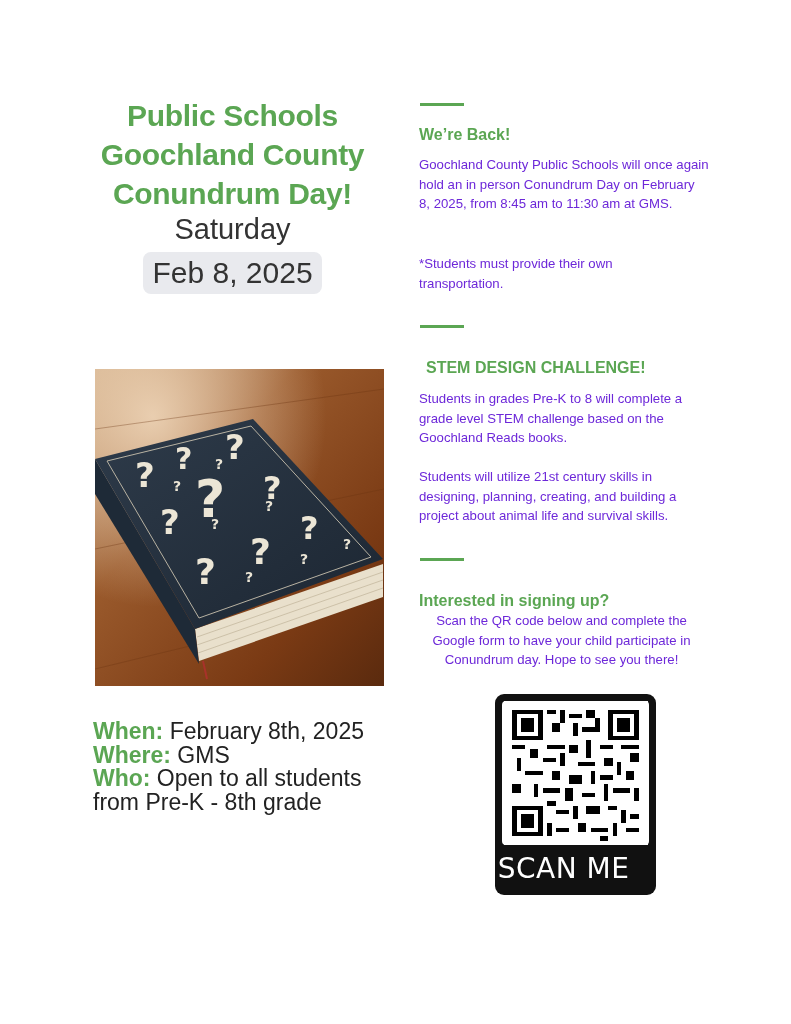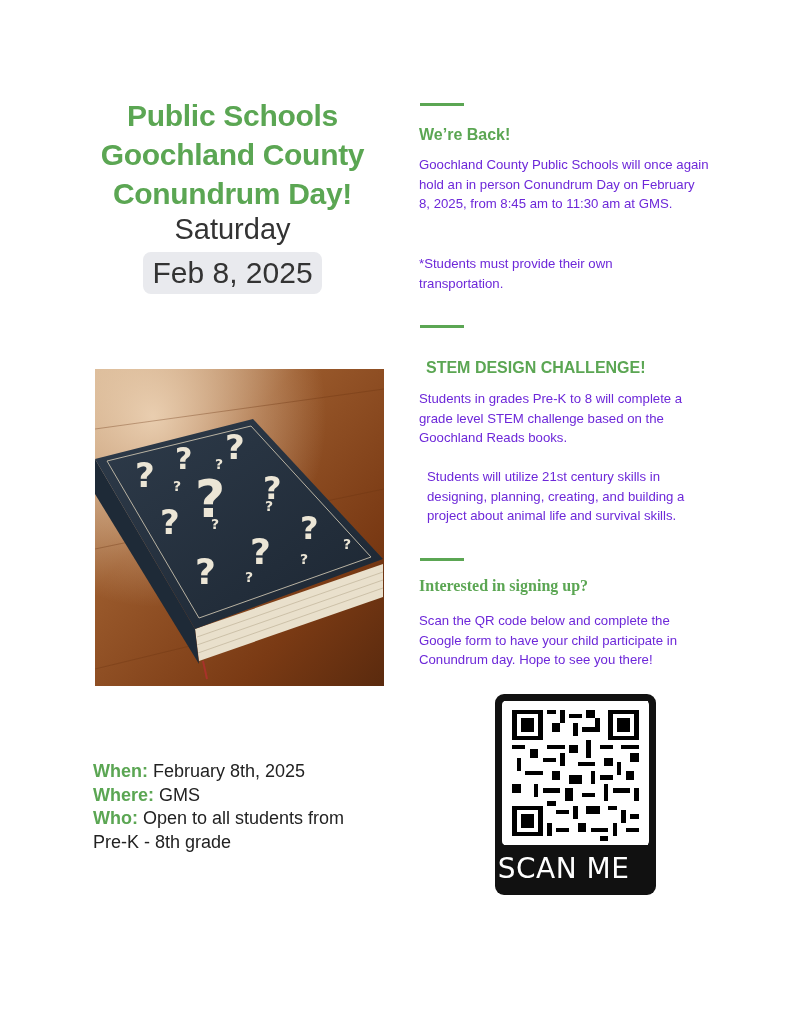--- a/index.html
+++ b/index.html
@@ -14,21 +14,21 @@
   }
   .saturday {
     left: 80px; top: 211px; width: 305px; text-align: center;
     font-size: 29px; line-height: 36px; color: #333;
   }
   .date-badge {
     left: 143px; top: 252px; width: 179px; height: 42px; background: #e9eaee; border-radius: 8px;
     font-size: 30px; line-height: 42px; text-align: center; color: #333;
   }
   .book-img { left: 95px; top: 369px; width: 289px; height: 317px; overflow: hidden; }
-  .info { left: 93px; top: 760px; width: 300px; font-size: 18px; line-height: 23.5px; color: #222; }
+  .info { left: 93px; top: 720px; width: 300px; font-size: 23px; line-height: 23.5px; color: #222; }
   .info .lbl { color: #5ba653; font-weight: bold; }
   .rule { width: 44px; height: 3px; background: #5ba653; }
   .h2 { color: #5ba653; font-weight: bold; font-size: 16px; line-height: 20px; }
   .p { font-size: 13.2px; line-height: 19.6px; color: #6d28d9; width: 290px; }
   .qr-card { left: 495px; top: 694px; width: 161px; height: 201px; background: #111; border-radius: 9px; }
   .qr-inner { position: absolute; left: 7px; top: 7px; width: 147px; height: 144px; background: #fff; border-radius: 4px; }
   .qr-label {
     position: absolute; left: 0; top: 153px; width: 137px; height: 44px;
     color: #fff; font-size: 28px; line-height: 44px; text-align: center; font-family: "DejaVu Sans", sans-serif; letter-spacing: 0.5px;
   }
@@ -117,25 +117,25 @@
 </div>
 
 <div class="abs rule" style="left:420px; top:103px;"></div>
 <div class="abs h2" style="left:419px; top:125px;">We’re Back!</div>
 <div class="abs p" style="left:419px; top:155px;">Goochland County Public Schools will once again hold an in person Conundrum Day on February 8, 2025, from 8:45 am to 11:30 am at GMS.</div>
 <div class="abs p" style="left:419px; top:254px; width:230px;">*Students must provide their own transportation.</div>
 
 <div class="abs rule" style="left:420px; top:325px;"></div>
 <div class="abs h2" style="left:426px; top:358px;">STEM DESIGN CHALLENGE!</div>
 <div class="abs p" style="left:419px; top:389px; width:285px;">Students in grades Pre-K to 8 will complete a grade level STEM challenge based on the Goochland Reads books.</div>
-<div class="abs p" style="left:419px; top:467px; width:285px;margin-left:8px;">Students will utilize 21st century skills in designing, planning, creating, and building a project about animal life and survival skills.</div>
+<div class="abs p" style="left:419px; top:467px; width:285px;">Students will utilize 21st century skills in designing, planning, creating, and building a project about animal life and survival skills.</div>
 
 <div class="abs rule" style="left:420px; top:558px;"></div>
-<div class="abs h2" style="left:419px; top:576px;font-family:Liberation Serif, serif;">Interested in signing up?</div>
-<div class="abs p" style="left:419px; top:611px; width:285px;">Scan the QR code below and complete the Google form to have your child participate in Conundrum day. Hope to see you there!</div>
+<div class="abs h2" style="left:419px; top:591px;">Interested in signing up?</div>
+<div class="abs p" style="left:419px; top:611px; width:285px;text-align:center;">Scan the QR code below and complete the Google form to have your child participate in Conundrum day. Hope to see you there!</div>
 
 <div class="abs qr-card">
   <div class="qr-inner">
     <svg width="147" height="144" viewBox="0 0 33 33" xmlns="http://www.w3.org/2000/svg" shape-rendering="crispEdges">
       <rect width="33" height="33" fill="#fff"></rect>
       <g fill="#000">
         <rect x="2" y="2" width="7" height="7"></rect>
           <rect x="3" y="3" width="5" height="5" fill="#fff"></rect>
           <rect x="4" y="4" width="3" height="3"></rect>
         <rect x="24" y="2" width="7" height="7"></rect>

